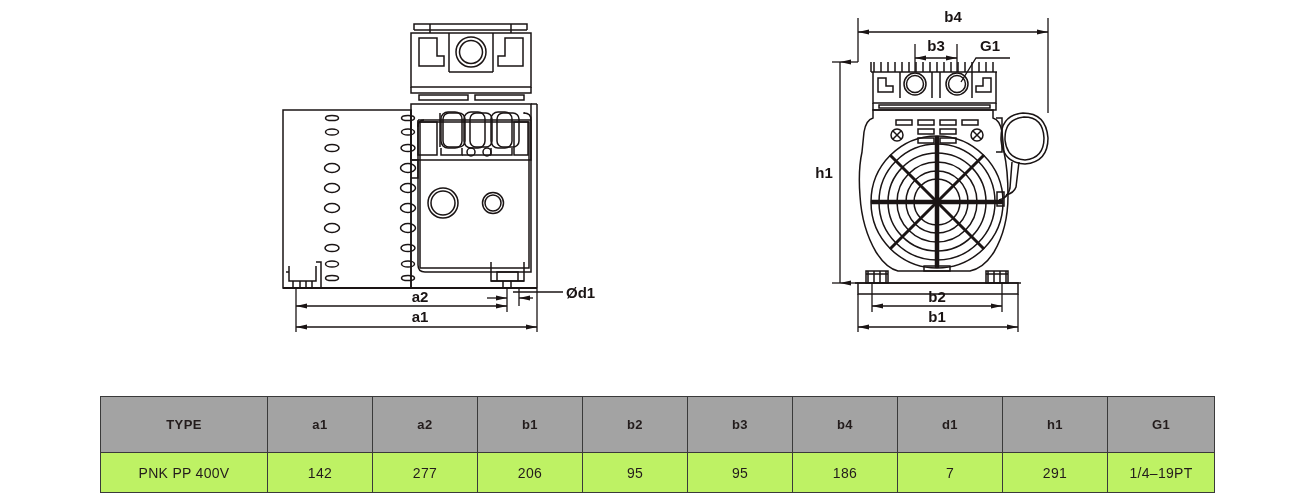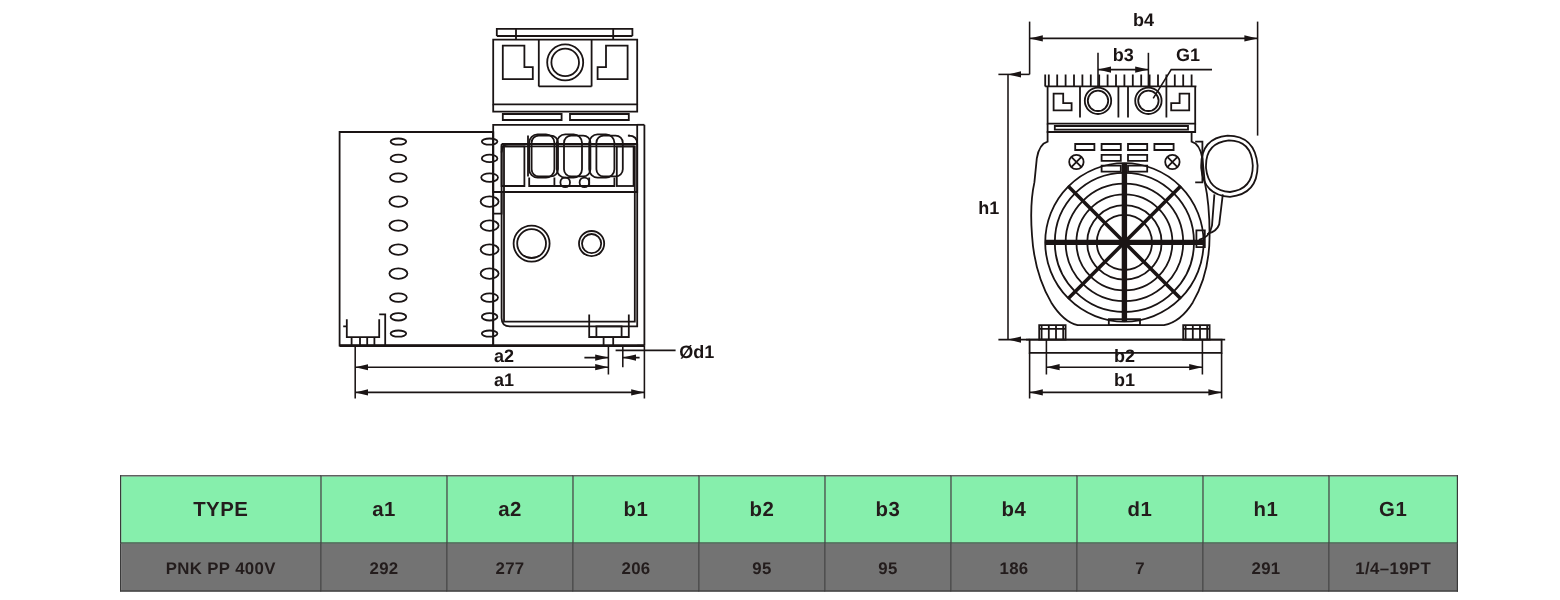--- a/index.html
+++ b/index.html
@@ -51,31 +51,31 @@
     table-layout: fixed;
   }
   table.spec-table th,
   table.spec-table td {
     border: 1px solid #3a3a3a;
     text-align: center;
     font-family: "Liberation Sans", sans-serif;
     color: #231c1c;
   }
   table.spec-table th {
-    background: #86efac;
+    background: #a3a3a3;
     height: 53px;
-    font-size: 17px;
+    font-size: 13px;
     font-weight: bold;
     letter-spacing: 0.4px;
   }
   table.spec-table td {
-    background: #737373;
+    background: #bef264;
     height: 37px;
     font-size: 14px;
-    font-weight: bold;
+    font-weight: normal;
     letter-spacing: 0.3px;
   }
   table.spec-table th.col-type { width: 164px; }
   table.spec-table th.col-dim  { width: 102px; }
   table.spec-table th.col-g1   { width: 104px; }
   td.type-cell {
     letter-spacing: 0.6px;
   }
 </style>
 </head>
@@ -351,21 +351,21 @@
           <th class="col-dim">b3</th>
           <th class="col-dim">b4</th>
           <th class="col-dim">d1</th>
           <th class="col-dim">h1</th>
           <th class="col-g1">G1</th>
         </tr>
       </thead>
       <tbody>
         <tr>
           <td class="type-cell">PNK PP  400V</td>
-          <td>292</td>
+          <td>142</td>
           <td>277</td>
           <td>206</td>
           <td>95</td>
           <td>95</td>
           <td>186</td>
           <td>7</td>
           <td>291</td>
           <td>1/4–19PT</td>
         </tr>
       </tbody>

